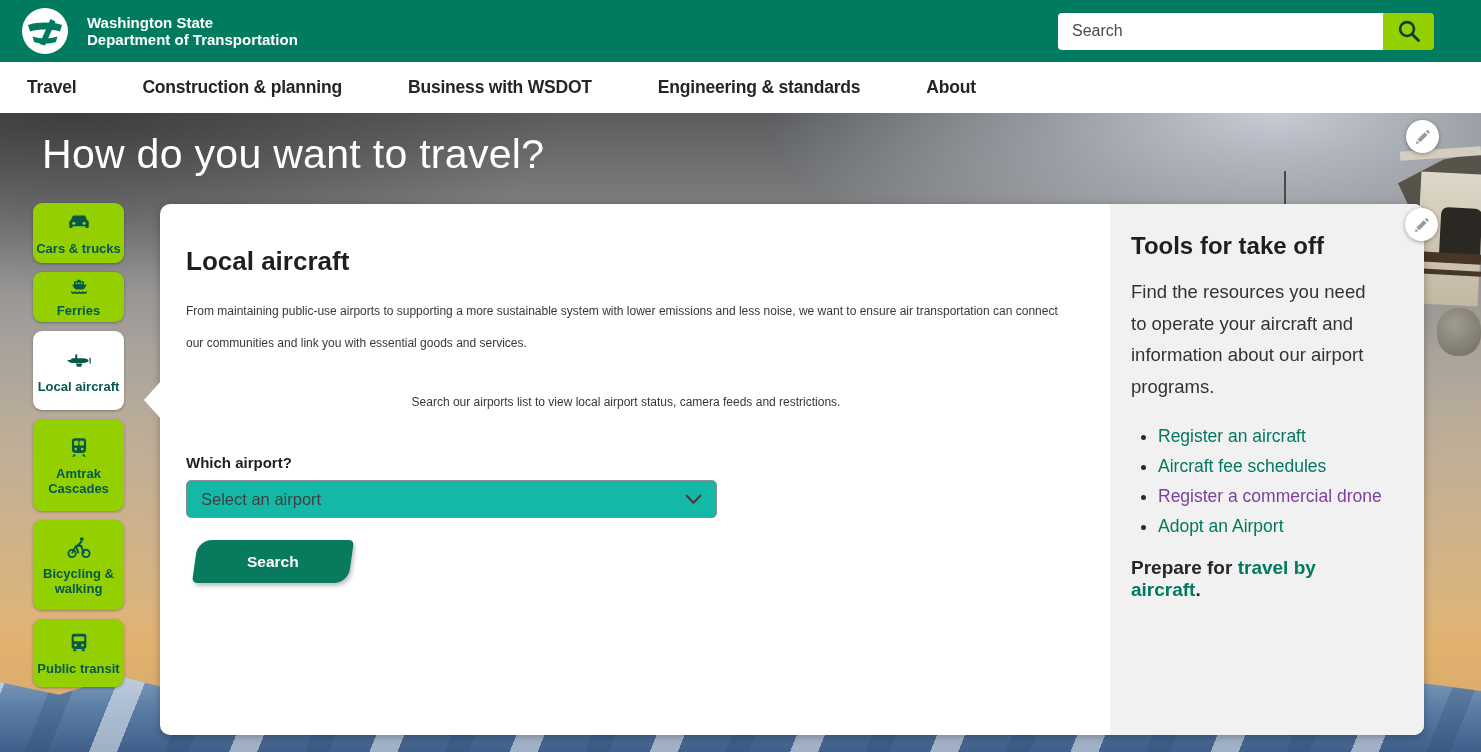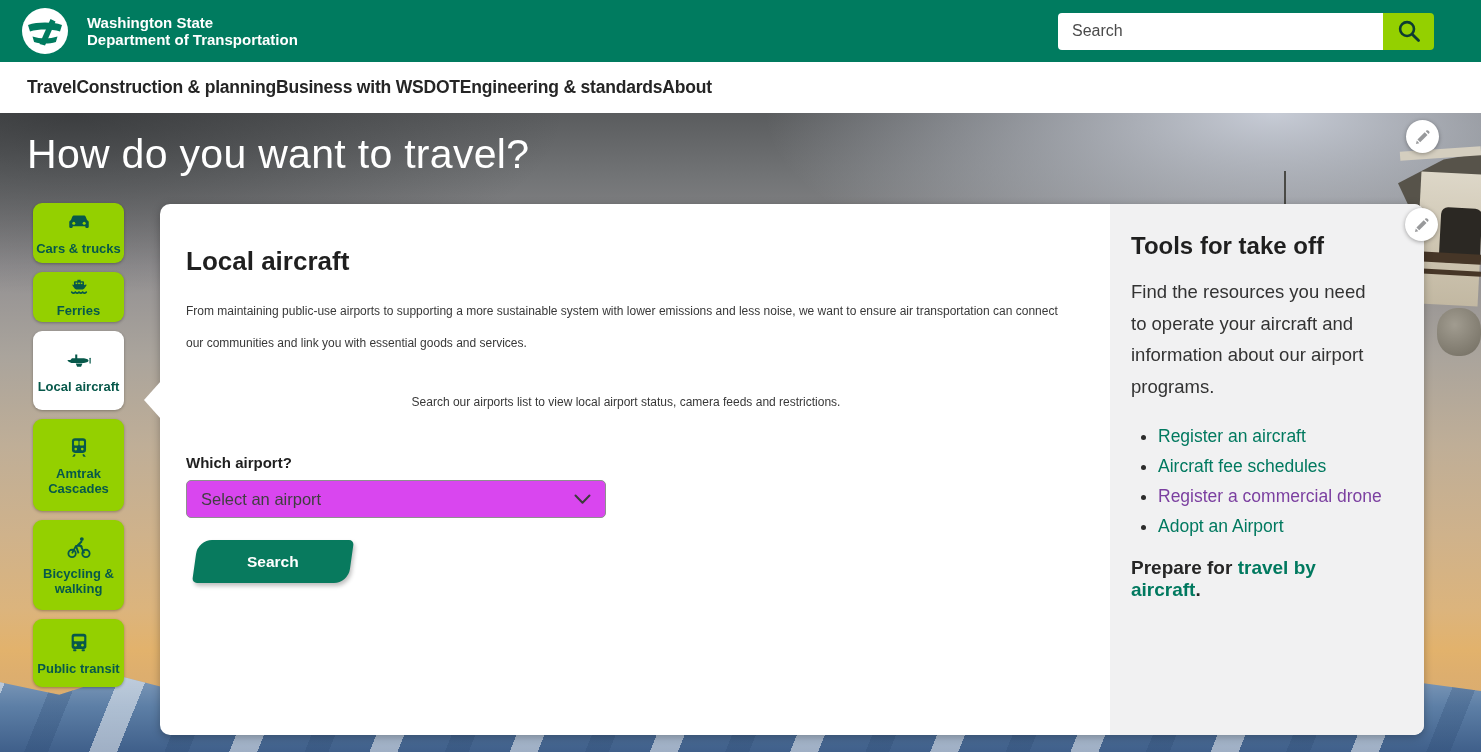--- a/index.html
+++ b/index.html
@@ -16,21 +16,21 @@
   .search-wrap { margin-left:auto; margin-right:47px; display:flex; height:37px; width:376px;
                  border-radius:4px; overflow:hidden; }
   .search-input { flex:1; border:none; padding:0 14px; font-size:16px; color:#333; outline:none;
                   font-family:"Liberation Sans",sans-serif; }
   .search-input::placeholder { color:#4a4a4a; opacity:1; }
   .search-btn { width:51px; background:#94d000; border:none; display:flex; align-items:center;
                 justify-content:center; cursor:pointer; }
 
   
   .mainnav { position:absolute; top:62px; left:0; width:1481px; height:51px; background:#fff;
-             display:flex; align-items:center; padding-left:27px; z-index:10; }
+             display:flex; align-items:center; gap:66px; padding-left:27px; z-index:10; }
   .mainnav a { color:#252525; font-size:17.5px; font-weight:bold; text-decoration:none;
                letter-spacing:-0.2px; cursor:pointer; }
 
   
   .hero { position:absolute; top:113px; left:0; width:1481px; height:639px; overflow:hidden; }
   .backdrop { position:absolute; inset:0;
     background:
       radial-gradient(820px 300px at 86% 0%, rgba(208,213,224,.92), rgba(208,213,224,0) 62%),
       radial-gradient(700px 260px at 5% 0%, rgba(34,36,38,.55), rgba(34,36,38,0) 70%),
       linear-gradient(180deg,#5a5c5e 0%, #727476 10%, #929092 24%, #aaa49c 38%, #bfae97 52%,
@@ -53,21 +53,21 @@
     background:linear-gradient(180deg,#ddd7c8,#cdc4b0 60%,#c2b8a2); }
   .plane-window { position:absolute; left:1440px; top:95px; width:41px; height:55px; background:#2b2823;
     border-radius:7px; transform:rotate(3deg); }
   .plane-stripe1 { position:absolute; left:1418px; top:140px; width:63px; height:10px; background:#463627;
     transform:rotate(3deg); }
   .plane-stripe2 { position:absolute; left:1418px; top:157px; width:63px; height:5px; background:#463627;
     transform:rotate(3deg); }
   .plane-wheel { position:absolute; left:1437px; top:195px; width:44px; height:48px; border-radius:45%;
     background:radial-gradient(circle at 40% 35%, #a19c90, #716c60); }
 
-  .page-title { position:absolute; left:27px; top:18px; color:#fff; font-size:41px; font-weight:normal;
+  .page-title { position:absolute; left:42px; top:18px; color:#fff; font-size:41px; font-weight:normal;
     letter-spacing:.3px; z-index:3; }
 
   .fab { position:absolute; width:33px; height:33px; border-radius:50%; background:#fff; border:none;
     box-shadow:0 1px 4px rgba(0,0,0,.35); display:flex; align-items:center; justify-content:center;
     cursor:pointer; z-index:6; }
   .fab-hero { left:1406px; top:7px; }
   .fab-card { left:1405px; top:95px; }
 
   
   .modes { position:absolute; left:33px; top:90px; width:91px; display:flex; flex-direction:column;
@@ -84,21 +84,21 @@
   .card { position:absolute; left:160px; top:91px; width:1264px; height:531px; background:#fff;
     border-radius:10px; box-shadow:0 2px 8px rgba(0,0,0,.28); display:flex; z-index:2; }
   .tab-arrow { position:absolute; left:-16px; top:177px; width:0; height:0;
     border-top:19px solid transparent; border-bottom:19px solid transparent;
     border-right:17px solid #fff; }
   .card-main { width:950px; padding:42px 44px 0 26px; }
   .card-main h2 { font-size:26px; color:#1f1f1f; margin-bottom:18px; }
   .card-main p { font-size:12px; line-height:32px; color:#383838; max-width:888px; }
   .card-main p.hint { margin-top:27px;text-align:center; }
   .form-label { font-size:15px; font-weight:bold; color:#1f1f1f; margin:36px 0 9px; }
-  .select { width:420px; height:38px; border:1px solid #8f8f8f; border-radius:5px; background:#d946ef;
+  .select { width:531px; height:38px; border:1px solid #8f8f8f; border-radius:5px; background:#14b8a6;
     display:flex; align-items:center; justify-content:space-between; padding:0 14px;
     font-size:16.5px; color:#3f3f3f; cursor:pointer; }
   .submit { margin-top:22px; margin-left:9px; width:156px; height:43px; background:#087a5e; color:#fff;
     border:none; font-size:15.5px; font-weight:bold; transform:skewX(-8deg);
     border-radius:14px 5px 14px 5px; box-shadow:2px 3px 4px rgba(0,0,0,.25); cursor:pointer;
     font-family:"Liberation Sans",sans-serif; }
   .submit span { display:inline-block; transform:skewX(8deg); }
 
   
   .card-side { flex:1; background:#f1f1f2; border-radius:0 10px 10px 0; padding:28px 40px 0 21px; }

